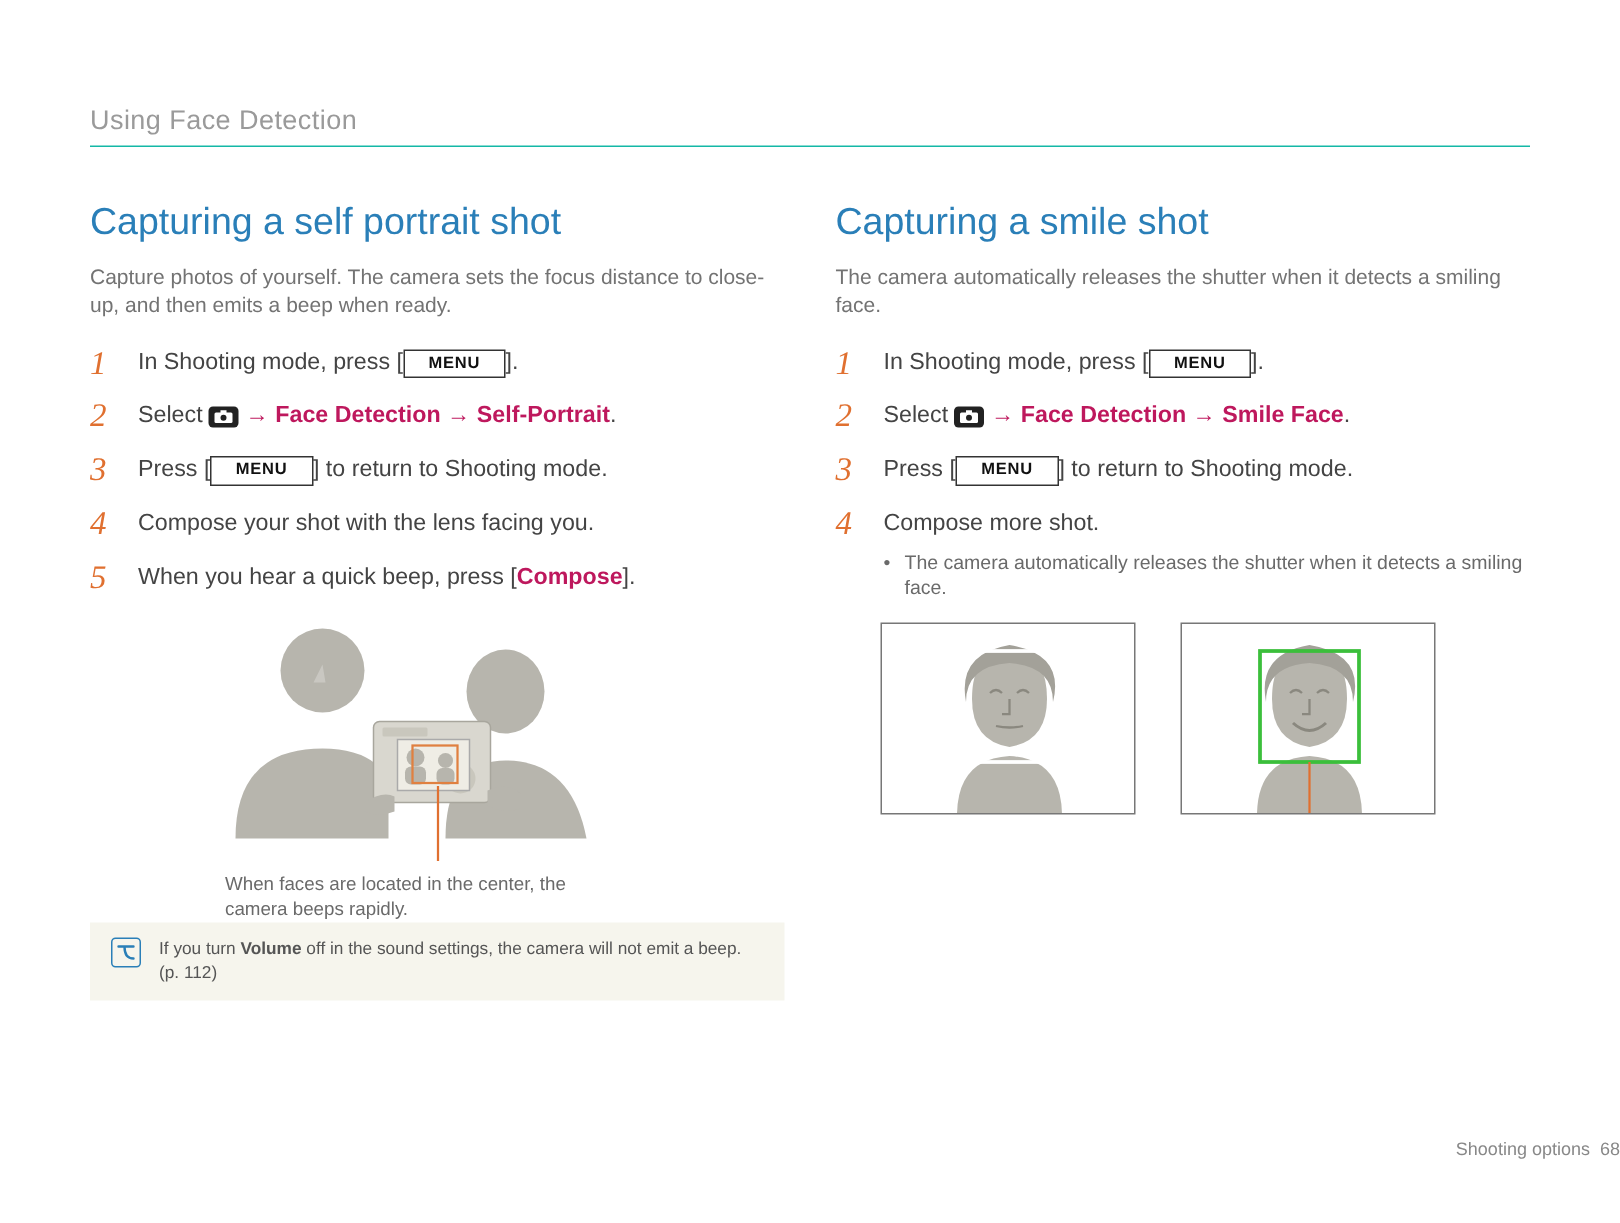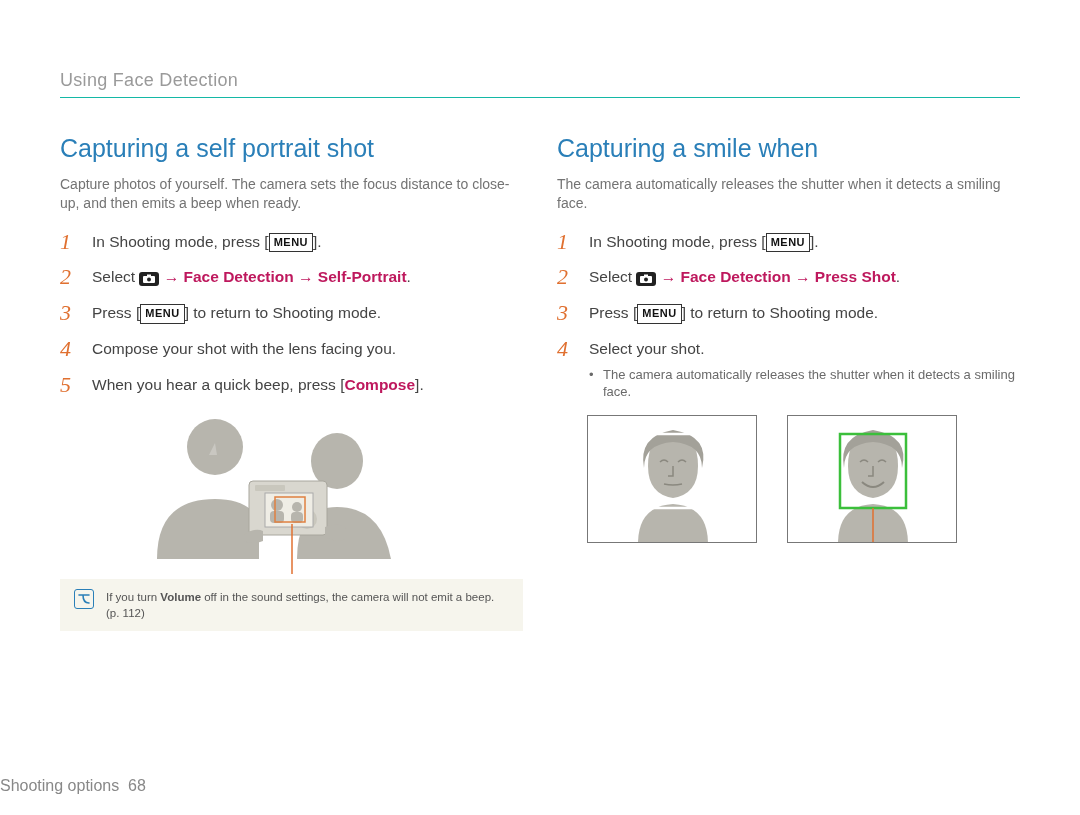--- a/index.html
+++ b/index.html
@@ -62,21 +62,21 @@
     color: #e07030;
     font-weight: 400;
   }
   .menu-label {
     border: 1.5px solid #333;
     background: #fff;
     font-family: Arial, sans-serif;
     font-weight: bold;
     font-size: 11px;
     letter-spacing: 0.5px;
-    padding: 1px 4px;
+    padding: 1px 16px;
     display: inline-block;
     vertical-align: 1px;
     color: #111;
   }
   .bold { font-weight: bold; color: #be185d; }
   .camera-pill {
     display:inline-flex;
     align-items:center;
     justify-content:center;
     width: 20px; height: 14px;
@@ -146,25 +146,25 @@
     position: relative;
     overflow: hidden;
   }
   .frame svg { position:absolute; top:0; left:0; }
   .right-caption-wrap {
     margin-top: 12px;
     padding-left: 0;
   }
   .page-footer {
     position: absolute;
-    bottom: 20px;
+    bottom: 42px;
     left: 0;
     width: 100%;
-    text-align: left;
-    font-size: 16px;
+    text-align: right;
+    font-size: 12px;
     color: #888;
   }
   .right-caption {
     font-size: 12.5px;
     color: #6a6a6a;
     line-height: 1.35;
     display:inline-block;
     text-align:left;
   }
 </style>
@@ -229,56 +229,57 @@
           <rect x="144" y="103" width="12" height="11" rx="4"></rect>
         </g>
 
         <rect x="128" y="88" width="30" height="25" fill="none" stroke="#e08040" stroke-width="1.5"></rect>
 
         <path d="M96 126 Q108 118 116 122 L116 132 Q106 136 96 132 Z" fill="#b7b5ad"></path>
         <path d="M178 118 Q192 112 200 120 L200 130 Q188 134 178 128 Z" fill="#b7b5ad"></path>
 
         <line x1="145" y1="115" x2="145" y2="165" stroke="#e07030" stroke-width="1.5"></line>
       </svg>
+      <div class="caption" style="margin-left: 90px; width: 250px;">When faces are located in the center, the camera beeps rapidly.</div>
     </div>
 
     <div class="note-box">
       <div class="note-icon">
         <svg width="14" height="14" viewBox="0 0 14 14">
             <path d="M2 3 L12 3 M6 3 Q6 11 12 11" fill="none" stroke="#2a7fb8" stroke-width="1.6" stroke-linecap="round"></path>
           </svg>
       </div>
       <div class="note-text">
         <span>If you turn </span><b>Volume</b><span> off in the sound settings, the camera will not emit a beep. (p. 112)</span>
       </div>
     </div>
   </div>
 
   <div class="col">
-    <h2>Capturing a smile when</h2>
+    <h2>Capturing a smile shot</h2>
     <p class="intro">The camera automatically releases the shutter when it detects a smiling face.</p>
 
     <ol class="steps">
       <li>
         <span>In Shooting mode, press [</span><span class="menu-label">MENU</span><span>].</span>
       </li>
       <li>
         <span>Select </span><span class="camera-pill">
             <svg width="14" height="10" viewBox="0 0 14 10">
               <rect x="1" y="2" width="12" height="7" rx="1" fill="#fff"></rect>
               <rect x="5" y="0.5" width="4" height="2" fill="#fff"></rect>
               <circle cx="7" cy="5.5" r="2" fill="#222"></circle>
             </svg>
-          </span><span class="bold"> → Face Detection → Press Shot</span><span>.</span>
+          </span><span class="bold"> → Face Detection → Smile Face</span><span>.</span>
       </li>
       <li>
         <span>Press [</span><span class="menu-label">MENU</span><span>] to return to Shooting mode.</span>
       </li>
       <li>
-        <span>Select your shot.</span>
+        <span>Compose more shot.</span>
         <ul class="sub">
           <li>The camera automatically releases the shutter when it detects a smiling face.</li>
         </ul>
       </li>
     </ol>
 
     <div class="smile-frames">
       <div class="frame">
         <svg width="170" height="128" viewBox="0 0 170 128">
           <g fill="#b7b5ad">

